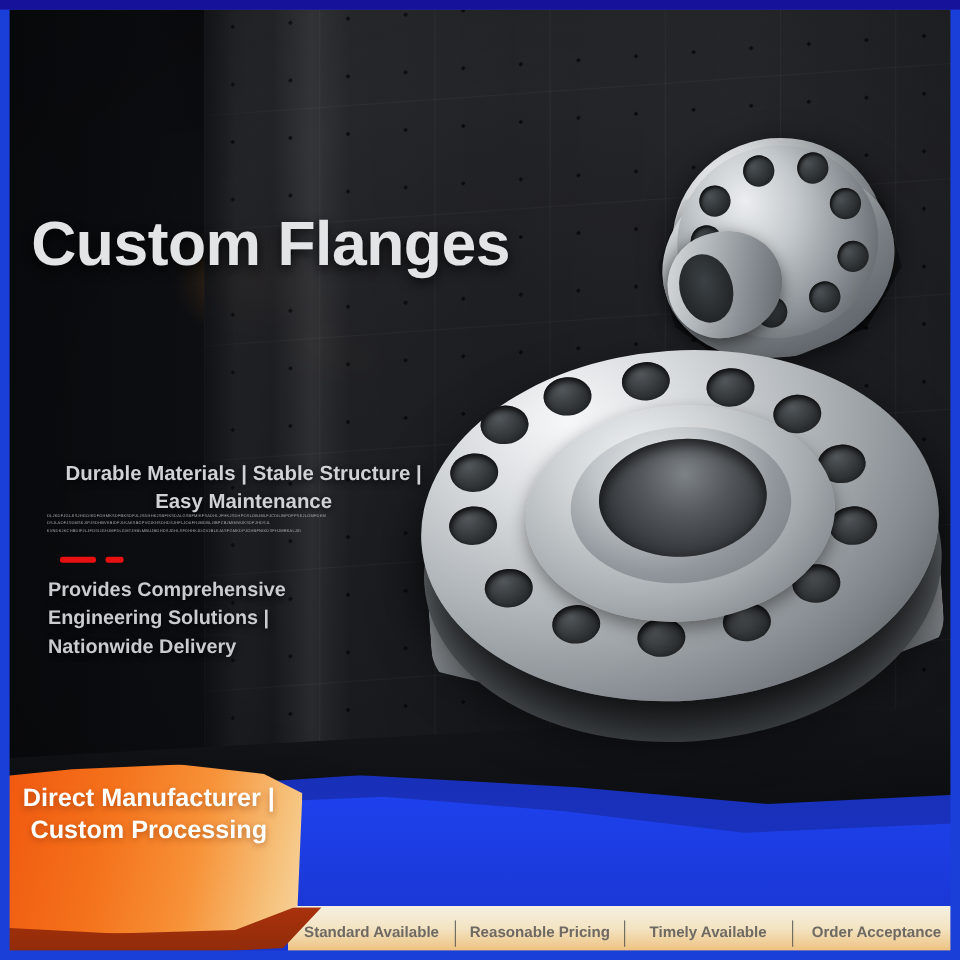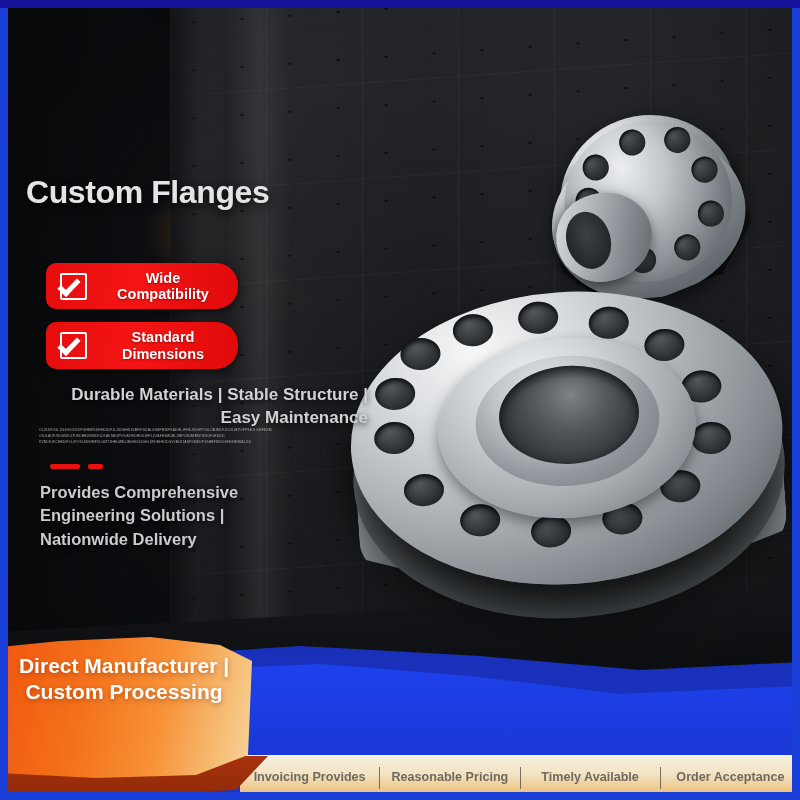--- a/index.html
+++ b/index.html
@@ -125,21 +125,21 @@
   .logo-badge{position:absolute;left:0;top:19px;z-index:30;
     min-width:218px;max-width:236px;padding:7px 26px 9px 14px;
     border-radius:0 28px 28px 0;
     background:linear-gradient(100deg,#1537cf 0%,#1f48ea 45%,#1a3bd6 100%);
     box-shadow:0 3px 10px rgba(0,0,0,.55);
     color:#eef2ff;font-size:16.5px;font-weight:bold;line-height:1.18;
     text-align:center;letter-spacing:.1px;}
 
   
   .headline{position:absolute;left:26px;top:174px;z-index:30;
-    font-size:32px;font-weight:bold;color:#e3e4e6;letter-spacing:-.4px;
+    font-size:52px;font-weight:bold;color:#e3e4e6;letter-spacing:-.4px;
     text-shadow:0 3px 10px rgba(0,0,0,.8);}
 
   
   .badges{position:absolute;left:46px;top:263px;z-index:30;
     display:flex;flex-direction:column;gap:13px;}
   .badge{display:flex;align-items:center;gap:13px;
     width:192px;padding:7px 12px 7px 14px;box-sizing:border-box;
     border-radius:10px 22px 22px 10px;
     background:linear-gradient(95deg,#e70d0d 0%,#f51414 48%,#e00a0a 100%);
     box-shadow:0 3px 9px rgba(0,0,0,.6);}
@@ -148,21 +148,21 @@
   .checkbox:after{content:"";position:absolute;left:4px;top:10px;
     width:16px;height:7px;border-left:5px solid #fff;border-bottom:5px solid #fff;
     transform:rotate(-46deg);transform-origin:left bottom;}
   .badge-label{flex:1;text-align:center;color:#fff;
     font-size:14.5px;font-weight:bold;line-height:1.12;
     text-shadow:0 1px 2px rgba(0,0,0,.4);}
 
   
   .subline{position:absolute;left:38px;top:384px;width:330px;z-index:30;
     font-size:17px;font-weight:bold;color:#cfd1d4;line-height:1.35;
-    text-align:right;text-shadow:0 2px 6px rgba(0,0,0,.8);}
+    text-align:center;text-shadow:0 2px 6px rgba(0,0,0,.8);}
 
   
   .microtext{position:absolute;left:39px;top:427px;width:300px;z-index:30;
     font-size:3.3px;line-height:1.85;color:#b9bbbe;
     font-family:"Liberation Sans","DejaVu Sans",sans-serif;
     letter-spacing:.18px;word-break:break-all;opacity:.92;}
 
   
   .dashes{position:absolute;left:50px;top:464px;z-index:30;display:flex;gap:8px;align-items:center;}
   .dash-long{width:30px;height:5px;border-radius:2px;background:#e81010;}
@@ -264,51 +264,41 @@
       </div>
     </div>
 
   </div>
 
   <div class="vignette"></div>
 
 
   <div class="headline">Custom Flanges</div>
 
-  <div class="badges">
-    <div class="badge">
-      <span class="checkbox"></span>
-      <span class="badge-label">Wide Compatibility</span>
-    </div>
-    <div class="badge">
-      <span class="checkbox"></span>
-      <span class="badge-label">Standard Dimensions</span>
-    </div>
-  </div>
 
   <div class="subline">Durable Materials | Stable Structure | Easy Maintenance</div>
 
   <div class="microtext">
     <div>OLJKDFJGLJISJHGOIKDFGHMKSDFBKSDFJLJSDHHKJSBFIKSDALGSBFMIKFSADHLJFHKJSDHPOSLOBJMLFJCDILIBPOFPSEJLGMFDKM</div>
     <div>OSJLAOFJSDMSKJIPJSDHBVKBIDFJLKAKSBGPVGIKHSDHDSJHFLJOAFHJMDBLJIBPCBJMIMWJKSDFJHDSJL</div>
     <div>KVNDKJKCHBDIFJLJFOSIJGHJMFDLGMTJHBLMBUJBGHDSJGHLSFDHHKJDGVJBLKJASFGMKDPJGHBFNIKDSFHJMRKALJID</div>
   </div>
 
   <div class="dashes">
     <span class="dash-long"></span>
     <span class="dash-short"></span>
   </div>
 
   <div class="desc">Provides Comprehensive Engineering Solutions | Nationwide Delivery</div>
 
   <div class="wave-back"></div>
   <div class="wave-front"></div>
 
   <div class="feature-strip">
-    <div class="feature-item">Invoicing Provides</div>
+    <div class="feature-item">Standard Available</div>
     <div class="feature-sep"></div>
     <div class="feature-item">Reasonable Pricing</div>
     <div class="feature-sep"></div>
     <div class="feature-item">Timely Available</div>
     <div class="feature-sep"></div>
     <div class="feature-item">Order Acceptance</div>
   </div>
 
   <div class="ribbon-shadow"></div>
   <div class="ribbon">

